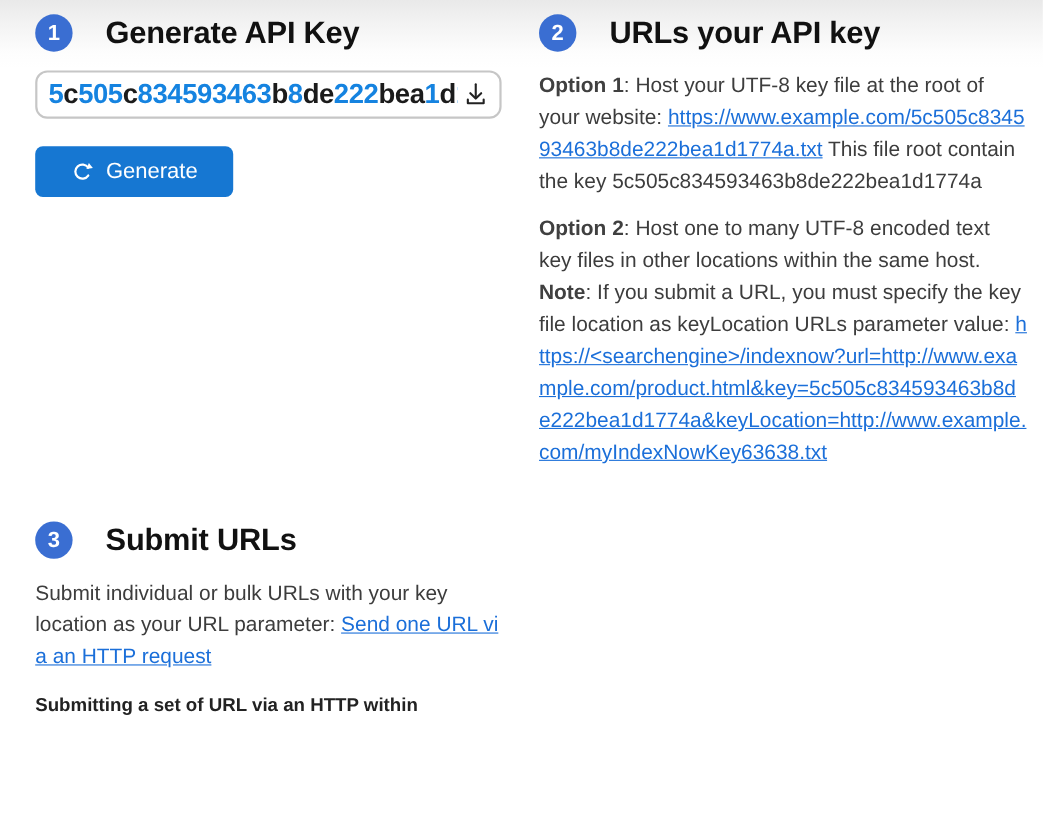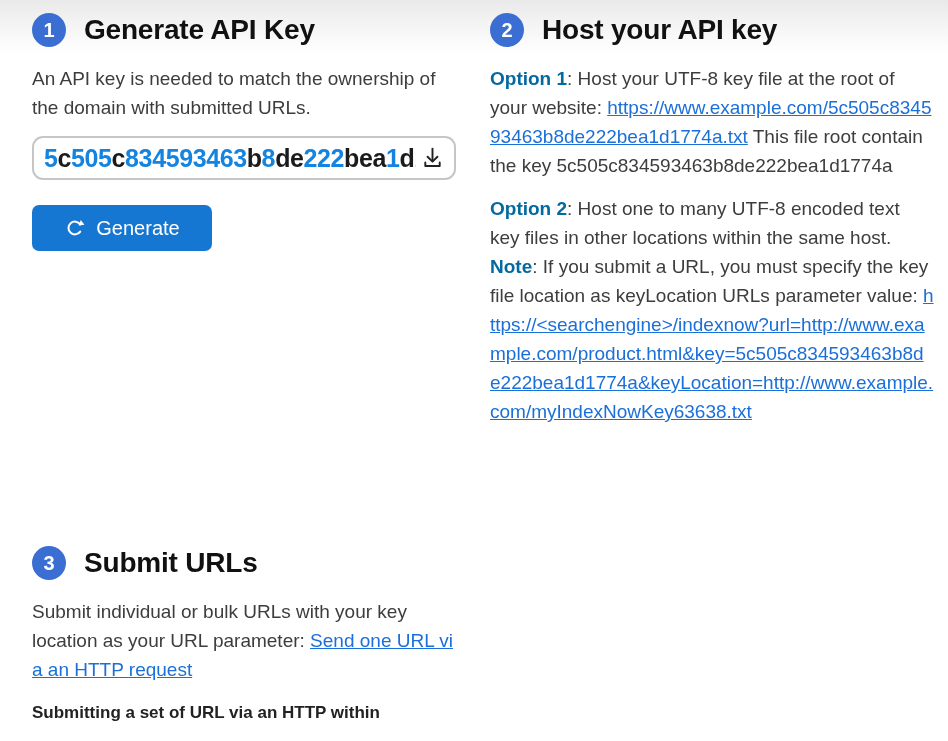--- a/index.html
+++ b/index.html
@@ -36,36 +36,36 @@
     border-radius: 50%;
     background: var(--badge-blue, #3a6ed2);
     color: #ffffff;
     font-size: 20px;
     font-weight: 700;
     display: flex;
     align-items: center;
     justify-content: center;
   }
   h1.sec-title {
-    margin: 0;
+    margin: 12px;
     font-size: 28px;
     line-height: 34px;
     font-weight: 700;
     color: var(--heading-text, #111111);
     letter-spacing: -0.2px;
   }
   p.body-text {
     font-size: 19px;
     line-height: 29px;
     margin: 14px 0 0 0;
     color: var(--body-text, #3d3d3d);
   }
   .seg-bold {
     font-weight: 700;
-    color: #0369a1;
+    color: #404040;
     text-align: right;
   }
   .seg-link, a.seg-link {
     color: var(--link-blue, #1b6fd9);
     text-decoration: underline;
     word-break: break-all;
     cursor: pointer;
   }
 
   
@@ -139,21 +139,20 @@
 
 <div class="page">
 
   <div class="col-left">
 
     <section>
       <header class="sec-head">
         <span class="badge">1</span>
         <h1 class="sec-title">Generate API Key</h1>
       </header>
-      <p class="body-text">An API key is needed to match the ownership of the domain with submitted URLs.</p>
 
       <div class="key-box" role="textbox">
         <div class="key-text"><span class="k-num">5</span><span class="k-alpha">c</span><span class="k-num">5</span><span class="k-num">0</span><span class="k-num">5</span><span class="k-alpha">c</span><span class="k-num">8</span><span class="k-num">3</span><span class="k-num">4</span><span class="k-num">5</span><span class="k-num">9</span><span class="k-num">3</span><span class="k-num">4</span><span class="k-num">6</span><span class="k-num">3</span><span class="k-alpha">b</span><span class="k-num">8</span><span class="k-alpha">d</span><span class="k-alpha">e</span><span class="k-num">2</span><span class="k-num">2</span><span class="k-num">2</span><span class="k-alpha">b</span><span class="k-alpha">e</span><span class="k-alpha">a</span><span class="k-num">1</span><span class="k-alpha">d</span><span class="k-num">1</span></div>
         <button class="dl-btn" title="">
           <svg width="27" height="27" viewBox="0 0 24 24" fill="none" stroke="#222222" stroke-width="1.7" stroke-linecap="round" stroke-linejoin="round">
             <path d="M12 3.2 v11"></path>
             <path d="M7.6 10.4 L12 14.8 L16.4 10.4"></path>
             <path d="M5.6 15.6 v3 h12.8 v-3"></path>
           </svg>
         </button>
@@ -179,21 +178,21 @@
       <p class="sub-heading">Submitting a set of URL via an HTTP within</p>
     </section>
 
   </div>
 
   <div class="col-right">
 
     <section>
       <header class="sec-head">
         <span class="badge">2</span>
-        <h1 class="sec-title">Host your API key</h1>
+        <h1 class="sec-title">URLs your API key</h1>
       </header>
       <p class="body-text"><strong class="seg-bold">Option 1</strong><span>: Host your UTF-8 key file at the root of your website: </span><a class="seg-link">https://www.example.com/5c505c834593463b8de222bea1d1774a.txt</a><span> This file root contain the key 5c505c834593463b8de222bea1d1774a</span></p>
       <p class="body-text opt2"><strong class="seg-bold">Option 2</strong><span>: Host one to many UTF-8 encoded text key files in other locations within the same host. </span><strong class="seg-bold">Note</strong><span>: If you submit a URL, you must specify the key file location as keyLocation URLs parameter value: </span><a class="seg-link">https://&lt;searchengine&gt;/indexnow?url=http://www.example.com/product.html&amp;key=5c505c834593463b8de222bea1d1774a&amp;keyLocation=http://www.example.com/myIndexNowKey63638.txt</a></p>
     </section>
 
   </div>
 
 </div>
 
 </body></html>

